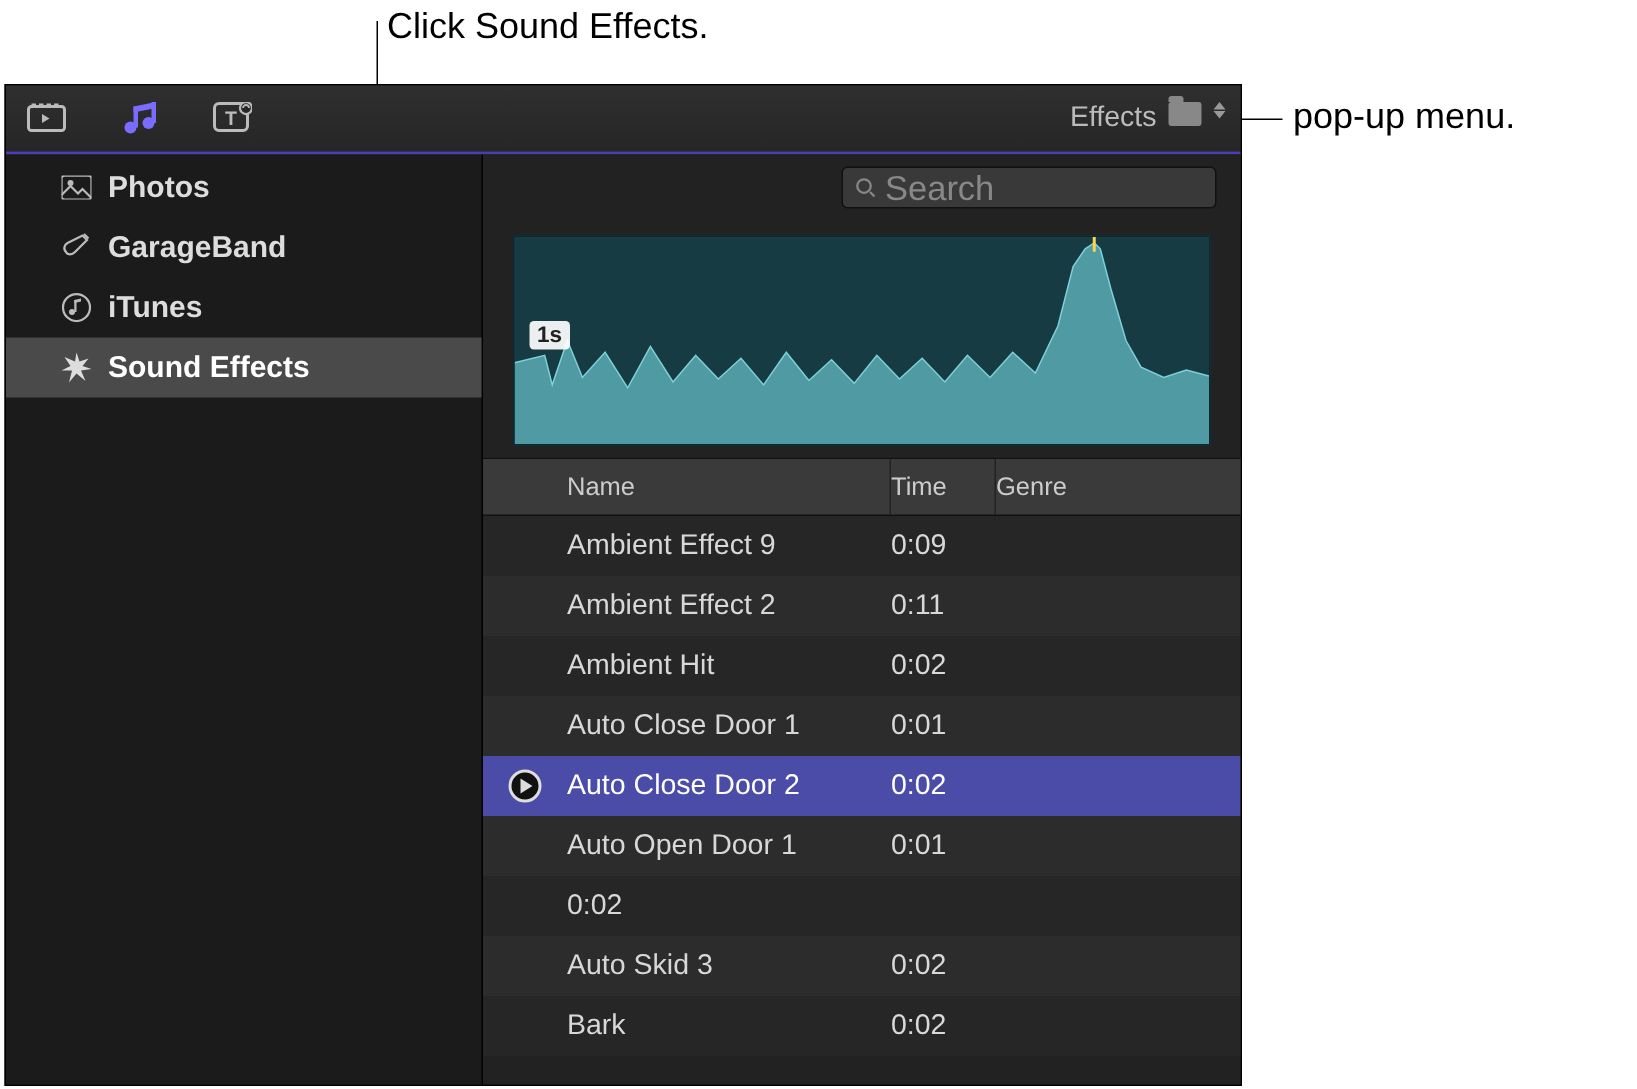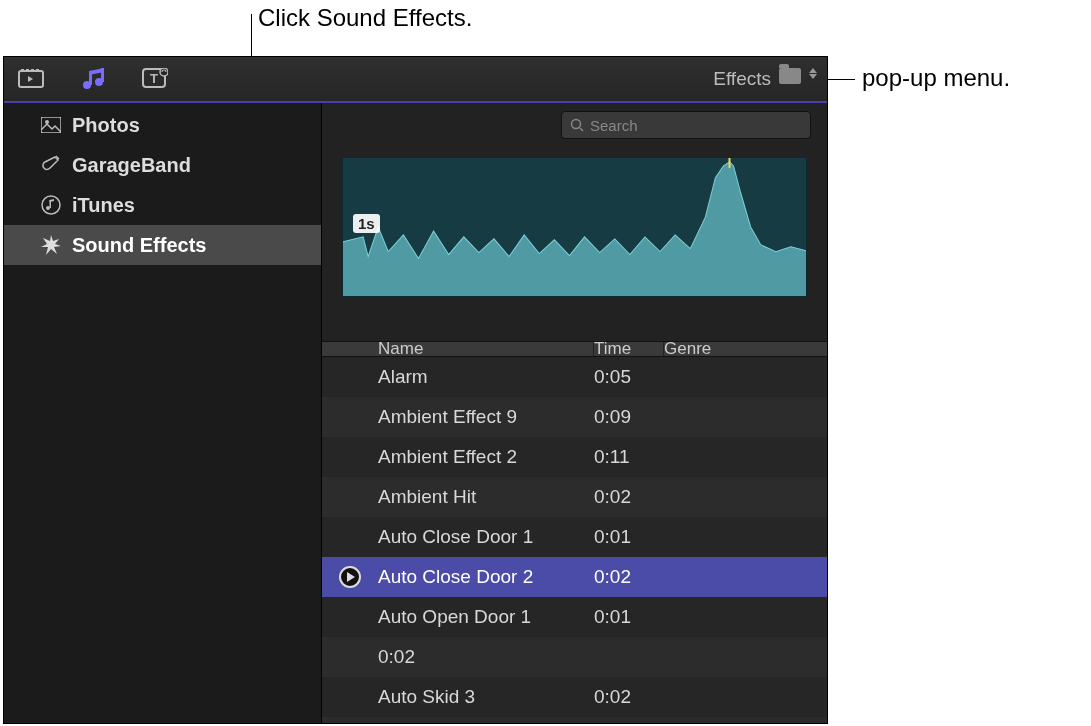--- a/index.html
+++ b/index.html
@@ -129,21 +129,21 @@
     border-radius: 4px;
     display: flex;
     align-items: center;
     padding: 0 8px;
     gap: 6px;
     color: #888;
     font-size: 17px;
   }
   .search input {
     flex:1; background:transparent; border:none; outline:none;
-    color:#ddd; font-size:15px;
+    color:#ddd; font-size:23px;
   }
   .search input::placeholder{color:#888;}
 
   .waveform-wrap {
     padding: 10px 20px 8px 20px;
   }
   .waveform {
     height: 140px;
     background: #1a3f46;
     border: 1px solid #0a2a30;
@@ -157,28 +157,27 @@
     background: rgba(255,255,255,.92);
     color:#222;
     font-size: 15px;
     font-weight: 600;
     padding: 1px 5px;
     border-radius: 3px;
   }
 
   .table-head {
     display: flex;
-    height: 16px;
+    height: 39px;
     align-items: center;
     background: #3a3a3a;
     color: #ccc;
     font-size: 17px;
     border-top:1px solid #111;
     border-bottom:1px solid #111;
-    margin-top:36px;
   }
   .col-play{width:56px;}
   .col-name{flex:0 0 216px; padding-left:0;}
   .col-time{flex:0 0 70px;}
   .col-genre{flex:1;}
   .table-head > div { border-right:1px solid #222; height:100%; display:flex; align-items:center; }
   .table-head > div:last-child{border-right:none;}
   .table-head .col-play{border-right:none;}
 
   .rows { flex:1; overflow:hidden; }
@@ -350,26 +349,20 @@
             <span>Time</span>
           </div>
         <div class="col-genre">
             <span>Genre</span>
           </div>
       </div>
 
       <div class="rows" id="rows">
           <div class="row">
             <div class="col-play"></div>
-            <div class="col-name">Alarm</div>
-            <div class="col-time">0:05</div>
-            <div class="col-genre"></div>
-          </div>
-          <div class="row">
-            <div class="col-play"></div>
             <div class="col-name">Ambient Effect 9</div>
             <div class="col-time">0:09</div>
             <div class="col-genre"></div>
           </div>
           <div class="row">
             <div class="col-play"></div>
             <div class="col-name">Ambient Effect 2</div>
             <div class="col-time">0:11</div>
             <div class="col-genre"></div>
           </div>

